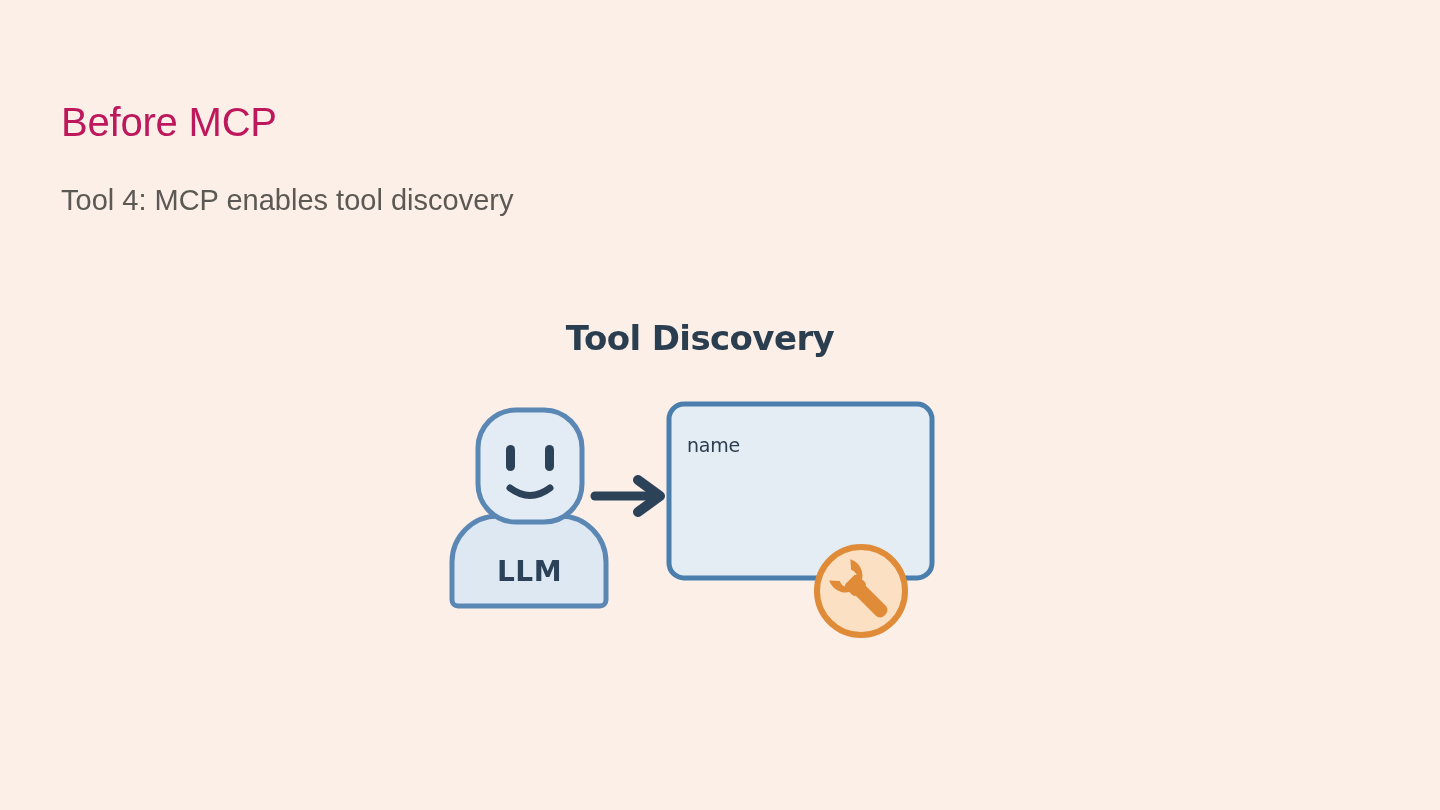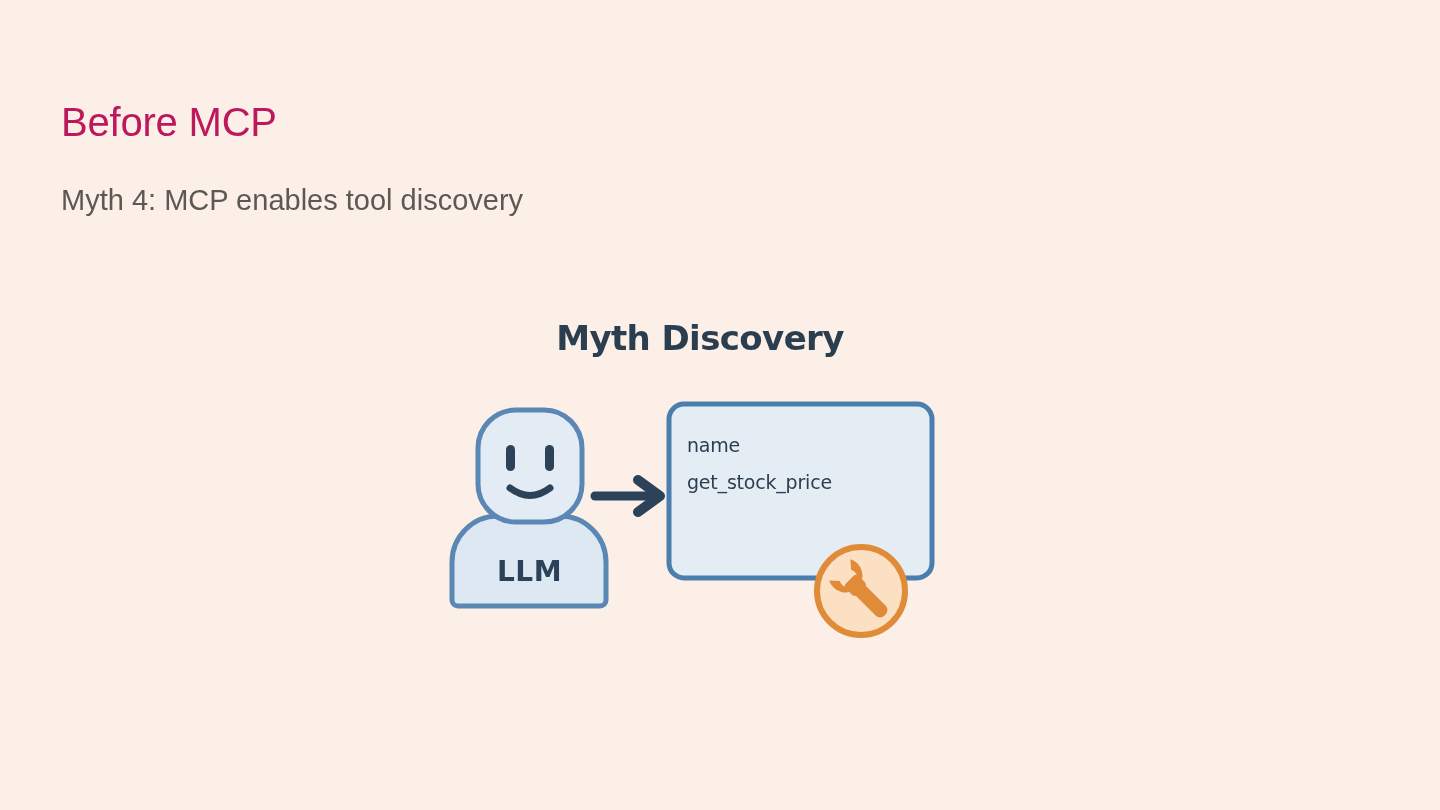--- a/index.html
+++ b/index.html
@@ -97,26 +97,26 @@
     font-weight: 700;
     color: #2b4258;
     letter-spacing: 0.5px;
   }
 </style>
 </head>
 <body>
 
 <div class="slide-header">
   <h1 class="slide-title">Before MCP</h1>
-  <p class="slide-subtitle">Myth 4: MCP enables tool discovery</p>
+  <p class="slide-subtitle">Tool 4: MCP enables tool discovery</p>
 </div>
 
 <div class="diagram">
 
-  <div class="diagram-title">Myth Discovery</div>
+  <div class="diagram-title">Tool Discovery</div>
 
   <svg class="diagram-svg" viewBox="0 0 520 360">
 
     <g>
       <path d="M 12 300 L 12 262 A 46 46 0 0 1 58 216 L 120 216 A 46 46 0 0 1 166 262 L 166 300 A 6 6 0 0 1 160 306 L 18 306 A 6 6 0 0 1 12 300 Z" fill="#dde8f3" stroke="#5b87b5" stroke-width="5"></path>
 
       <rect x="38" y="110" width="104" height="112" rx="38" ry="38" fill="#e3ecf5" stroke="#5b87b5" stroke-width="5"></rect>
 
       <rect x="66" y="145" width="9" height="26" rx="4.5" fill="#2b4258"></rect>
       <rect x="105" y="145" width="9" height="26" rx="4.5" fill="#2b4258"></rect>
@@ -138,17 +138,16 @@
         <rect x="-7" y="-6" width="14" height="40" rx="6" fill="#e08b38"></rect>
 
         <path d="M -15 -30 A 17 17 0 1 0 15 -30 L 8 -22 A 9 9 0 1 1 -8 -22 Z" fill="#e08b38"></path>
         <rect x="-9" y="-16" width="18" height="16" rx="4" fill="#e08b38"></rect>
       </g>
     </g>
   </svg>
 
   <div class="card-text">
     <div>name</div>
-    <div>get_stock_price</div>
   </div>
 
   <div class="llm-label">LLM</div>
 </div>
 
 </body></html>

